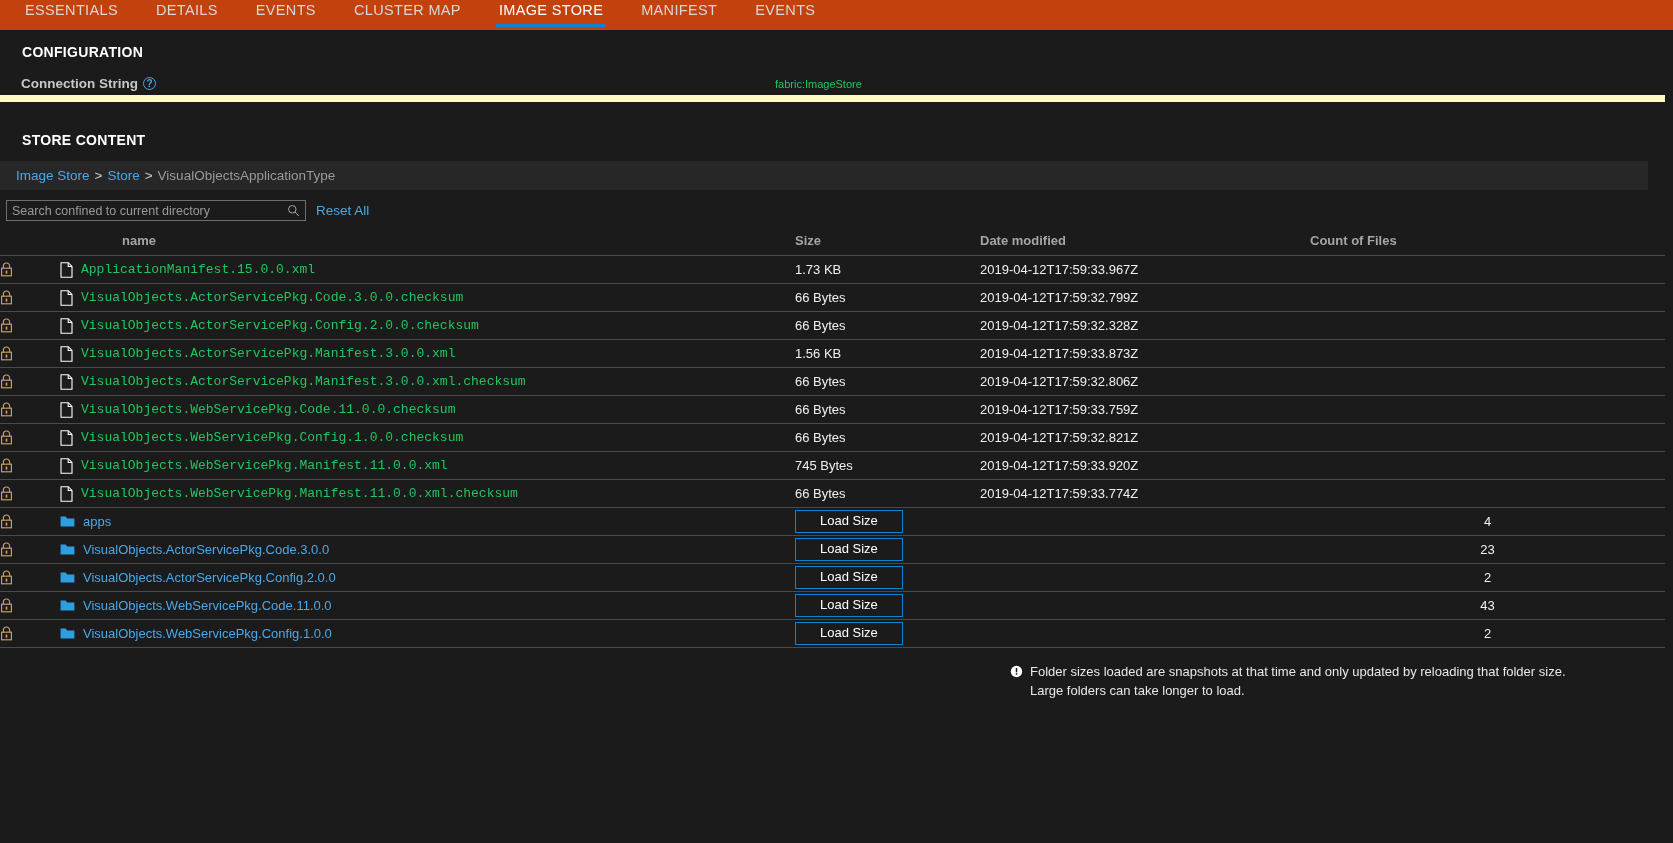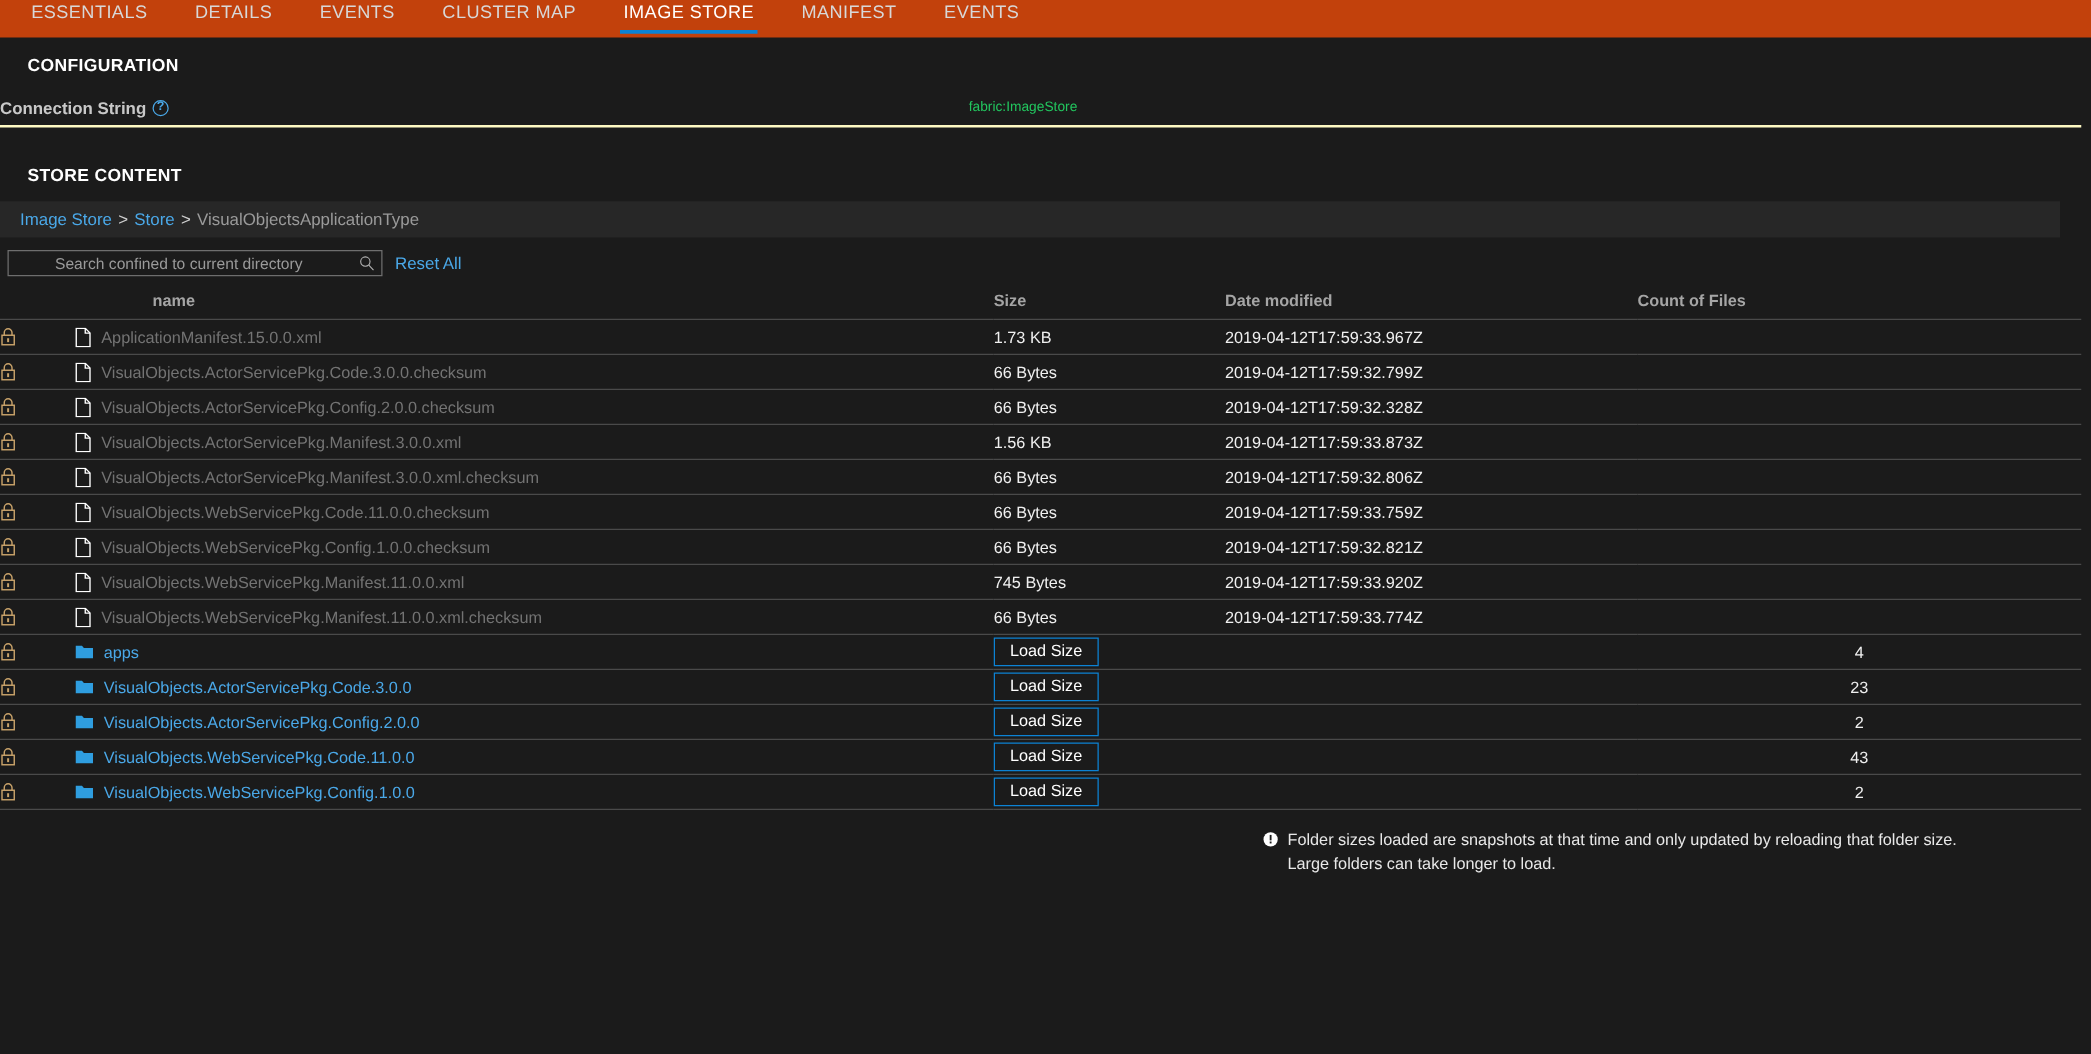--- a/index.html
+++ b/index.html
@@ -52,22 +52,22 @@
     letter-spacing: 0.3px;
     padding-left: 22px;
   }
   #configuration-section { margin-top: 14px; }
   .conn-row {
     position: relative;
     display: flex;
     align-items: center;
     height: 30px;
     margin-top: 12px;
-    padding-left: 0;
-    border-bottom: 2px solid #fef9c3;
+    padding-left: 21px;
+    border-bottom: 7px solid #fef9c3;
     width: 1665px;
   }
   .conn-label {
     font-size: 13.5px;
     font-weight: bold;
     color: #c8c8c8;
     display: flex;
     align-items: center;
     gap: 5px;
   }
@@ -114,21 +114,20 @@
     padding-left: 6px;
     gap: 10px;
   }
   .searchbox {
     position: relative;
     width: 300px;
     height: 21px;
     border: 1px solid #6e6e6e;
     background: #1b1b1b;
     display: flex;
-    padding-left: 32px;
   }
   .searchbox input {
     flex: 1;
     background: transparent;
     border: none;
     outline: none;
     color: #d8d8d8;
     font-family: "Liberation Sans", sans-serif;
     font-size: 12.5px;
     padding: 0 20px 0 5px;
@@ -175,34 +174,34 @@
   .col-name  { width: 735px; }
   .col-size  { width: 185px; }
   .col-date  { width: 330px; }
   .col-count { width: 355px; }
 
   .th-name { padding-left: 62px !important; }
   .td-name { padding-left: 62px; }
   .td-lock { padding-left: 4px; }
 
   .cell-flex { display: flex; align-items: center; gap: 8px; }
-  .name-file { color: #737373; }
+  .name-file { color: #22c55e; font-family: Liberation Mono, monospace; }
   .name-folder { color: #4aa8e8; cursor: pointer; }
 
   .lock-icon { display: block; }
   .file-icon { display: block; flex: 0 0 auto; }
   .folder-icon { display: block; flex: 0 0 auto; }
 
   .load-size-btn {
     background: #1b1b1b;
     border: 1px solid #0c82d4;
     color: #ffffff;
     font-family: "Liberation Sans", sans-serif;
     font-size: 13px;
-    padding: 3px 12px;
+    padding: 3px 24px;
     cursor: pointer;
     line-height: 1.15;
   }
   .count-cell { text-align: center; padding-right: 20px; }
 
   
   .note {
     margin-top: 14px;
     margin-left: 1010px;
     display: flex;

